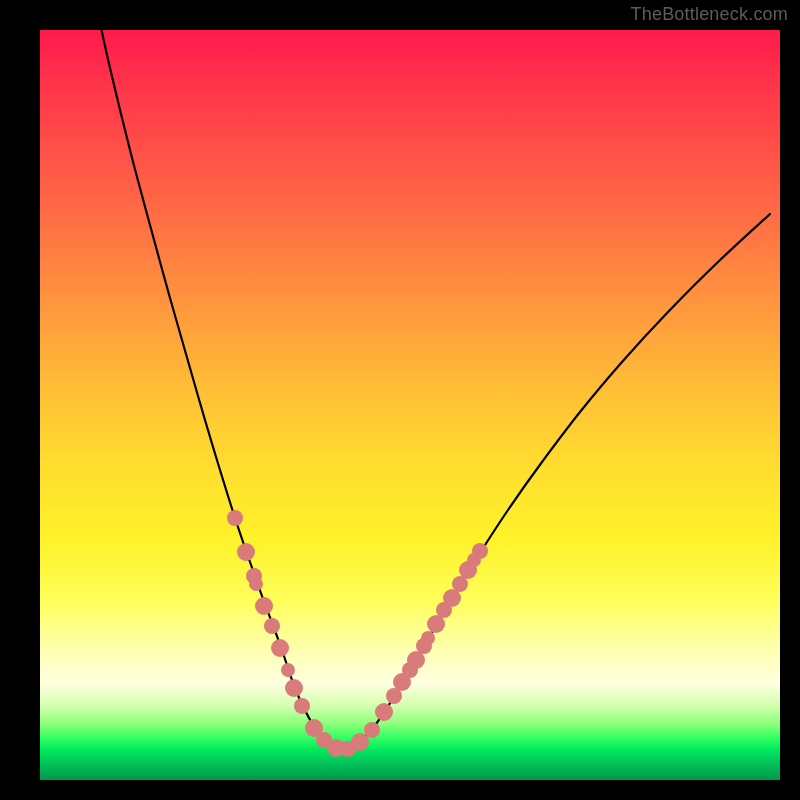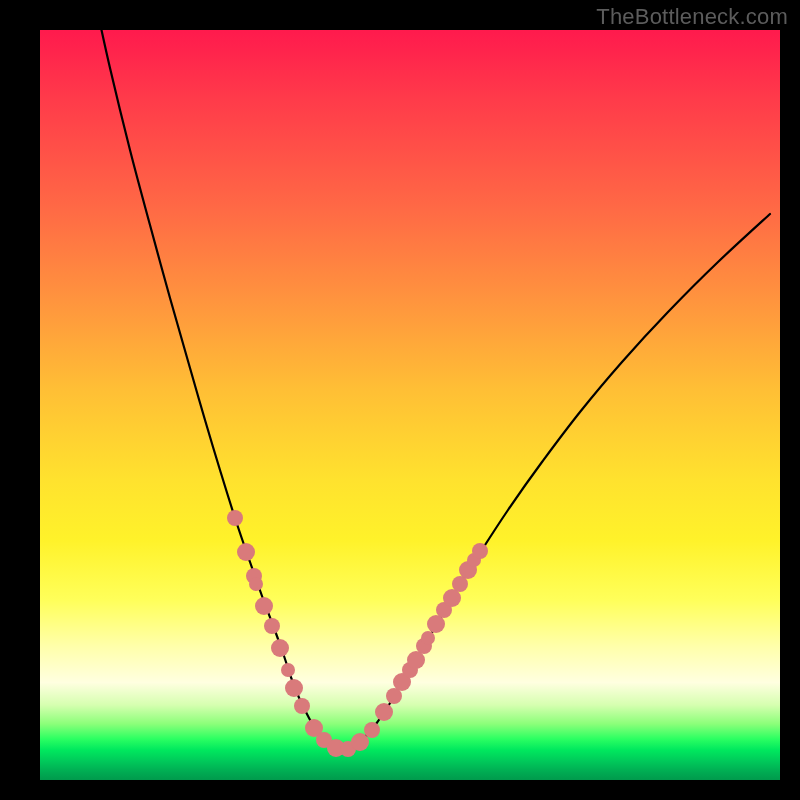--- a/index.html
+++ b/index.html
@@ -15,21 +15,21 @@
     position: relative;
     width: 800px;
     height: 800px;
     background: #000;
   }
   .watermark {
     position: absolute;
     top: 4px;
     right: 12px;
     color: #5c5c5c;
-    font-size: 22px;
+    font-size: 18px;
     font-weight: 500;
     letter-spacing: 0.2px;
     z-index: 10;
     text-align: right;
   }
   .plot-area {
     position: absolute;
     left: 40px;
     top: 30px;
     width: 740px;  

